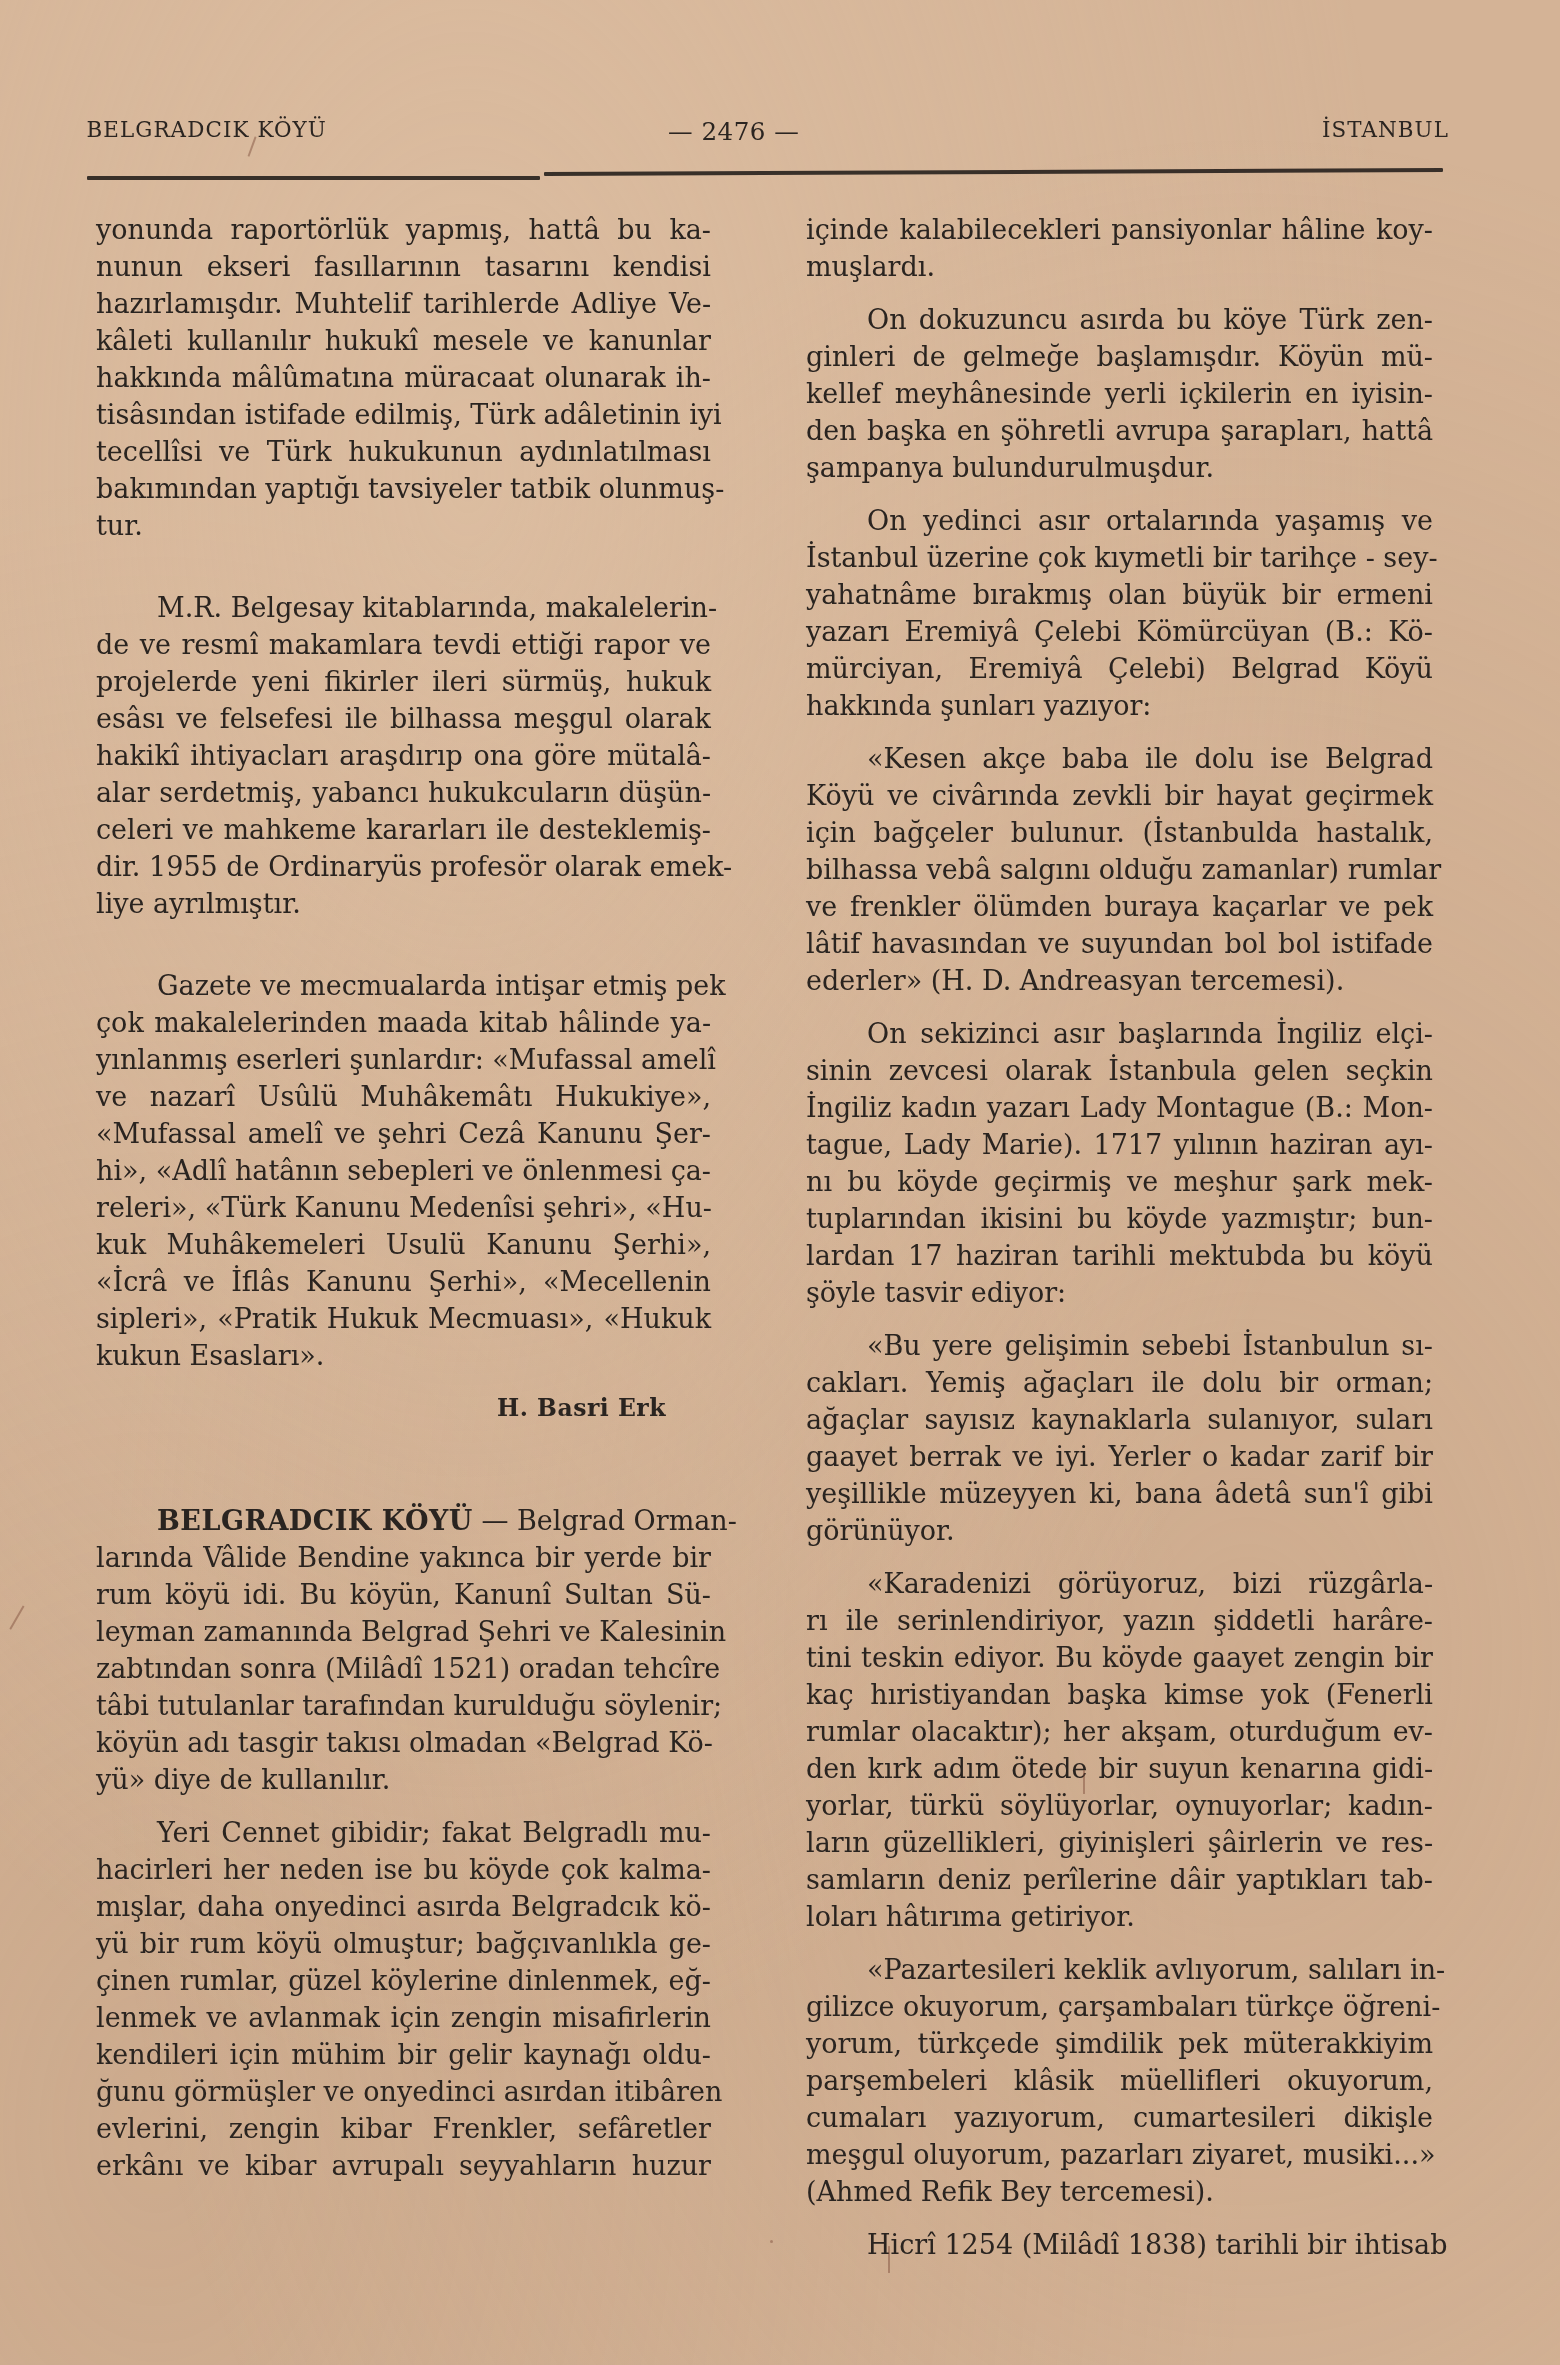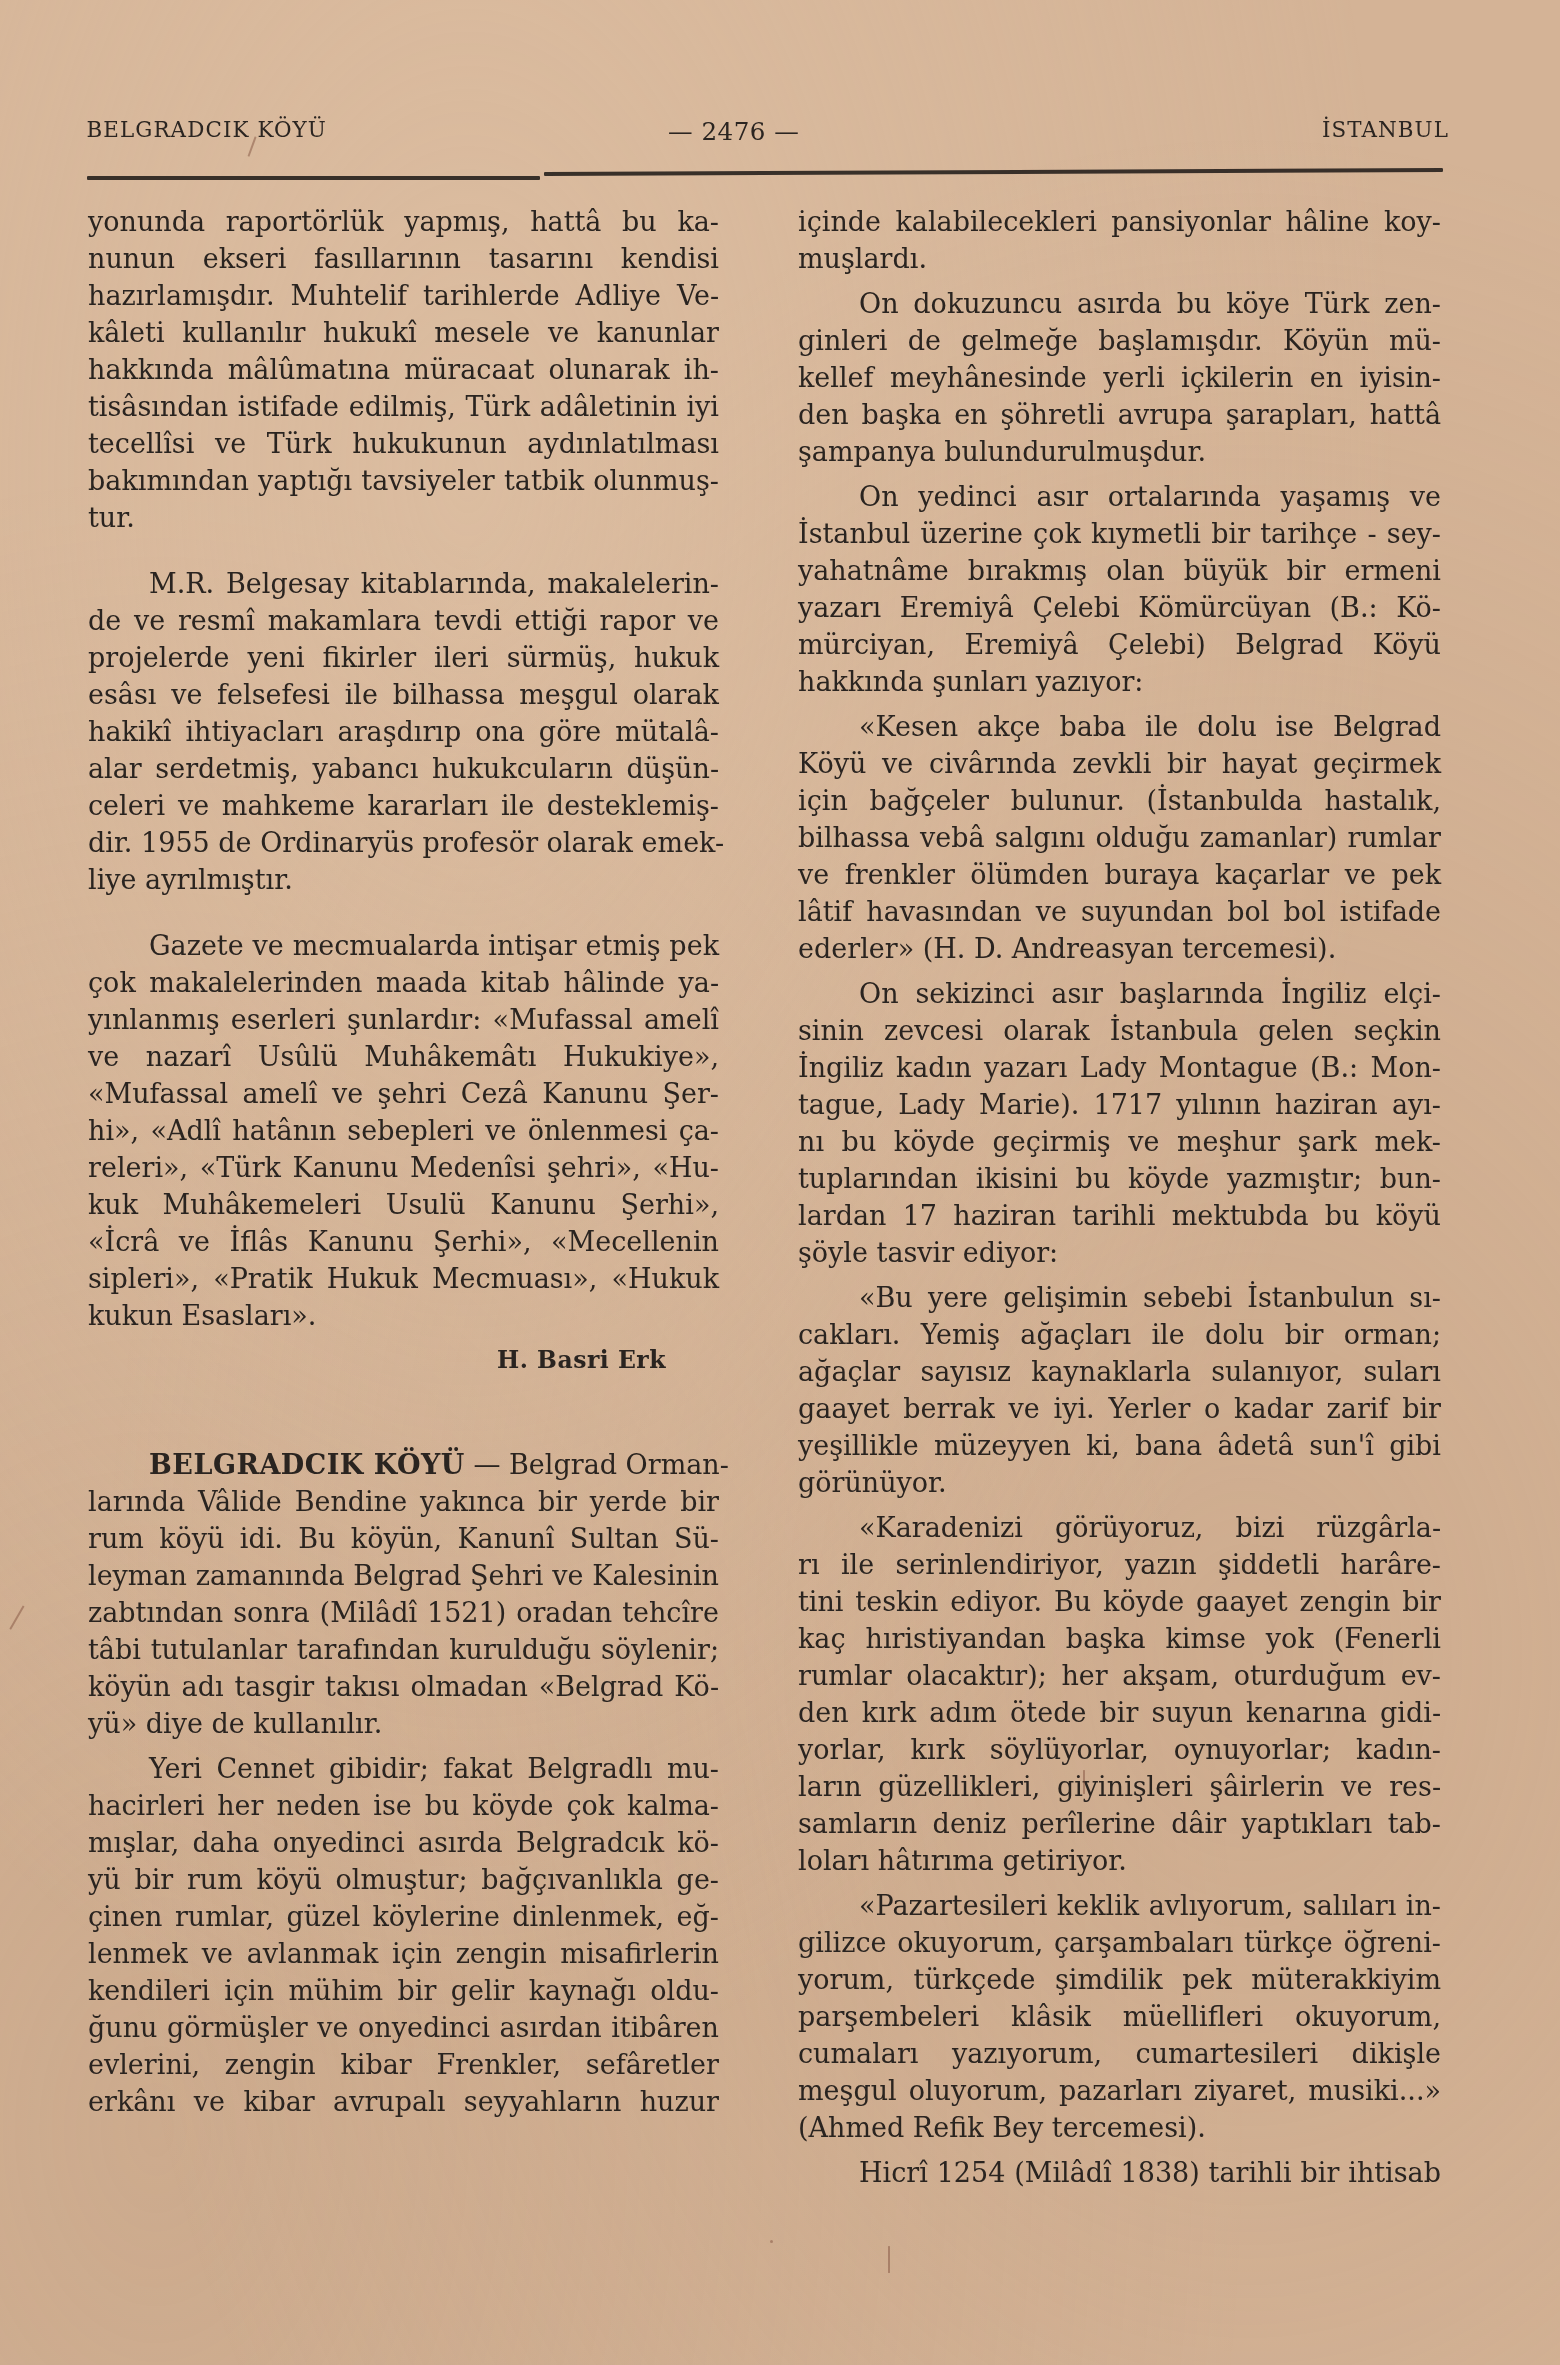--- a/index.html
+++ b/index.html
@@ -25,21 +25,21 @@
   .rh-center { left: 588px; font-size: 24.6px; letter-spacing: 0.5px; }
   .rh-right { right: 0; }
   .rule { position: absolute; height: 3.7px; background: #2a2420; border-radius: 1.1px; opacity: .92; }
   .rule-left { left: 87px; top: 176px; width: 453px; }
   .rule-right { left: 544px; top: 172px; width: 899px; transform: rotate(-0.25deg); transform-origin: left center; }
 
   
   .col { position: absolute; top: 195px; font-size: 27px; line-height: 37px; text-align: justify; }
   .col-left { left: 80px; width: 647px; }
   .col-right { left: 790px; width: 659px; }
-  .col p { margin: 8px; }
+  .col p { margin: 16px; }
   .col .ln { display: block; text-align: justify; text-align-last: justify; white-space: nowrap; height: 37px; overflow: visible; }
   .col .ln.last { text-align-last: left; }
   .col .ln.indent { padding-left: 61px; }
   .col .gap { height: 13px; }
   .col .gap-lg { height: 59px; }
 
   .signature { text-align: right; font-weight: bold; font-size: 23.5px; padding-right: 61px; height: 37px; line-height: 37px; letter-spacing: 0.5px; }
   .entry-head { font-weight: bold; letter-spacing: 0.5px; }
 
   
@@ -170,21 +170,21 @@
       <span class="ln">yeşillikle müzeyyen ki, bana âdetâ sun'î gibi</span>
       <span class="ln last">görünüyor.</span>
     </p>
     <p>
       <span class="ln indent">«Karadenizi görüyoruz, bizi rüzgârla-</span>
       <span class="ln">rı ile serinlendiriyor, yazın şiddetli harâre-</span>
       <span class="ln">tini teskin ediyor. Bu köyde gaayet zengin bir</span>
       <span class="ln">kaç hıristiyandan başka kimse yok (Fenerli</span>
       <span class="ln">rumlar olacaktır); her akşam, oturduğum ev-</span>
       <span class="ln">den kırk adım ötede bir suyun kenarına gidi-</span>
-      <span class="ln">yorlar, kırk söylüyorlar, oynuyorlar; kadın-</span>
+      <span class="ln">yorlar, türkü söylüyorlar, oynuyorlar; kadın-</span>
       <span class="ln">ların güzellikleri, giyinişleri şâirlerin ve res-</span>
       <span class="ln">samların deniz perîlerine dâir yaptıkları tab-</span>
       <span class="ln last">loları hâtırıma getiriyor.</span>
     </p>
     <p>
       <span class="ln indent">«Pazartesileri keklik avlıyorum, salıları in-</span>
       <span class="ln">gilizce okuyorum, çarşambaları türkçe öğreni-</span>
       <span class="ln">yorum, türkçede şimdilik pek müterakkiyim</span>
       <span class="ln">parşembeleri klâsik müellifleri okuyorum,</span>
       <span class="ln">cumaları yazıyorum, cumartesileri dikişle</span>

